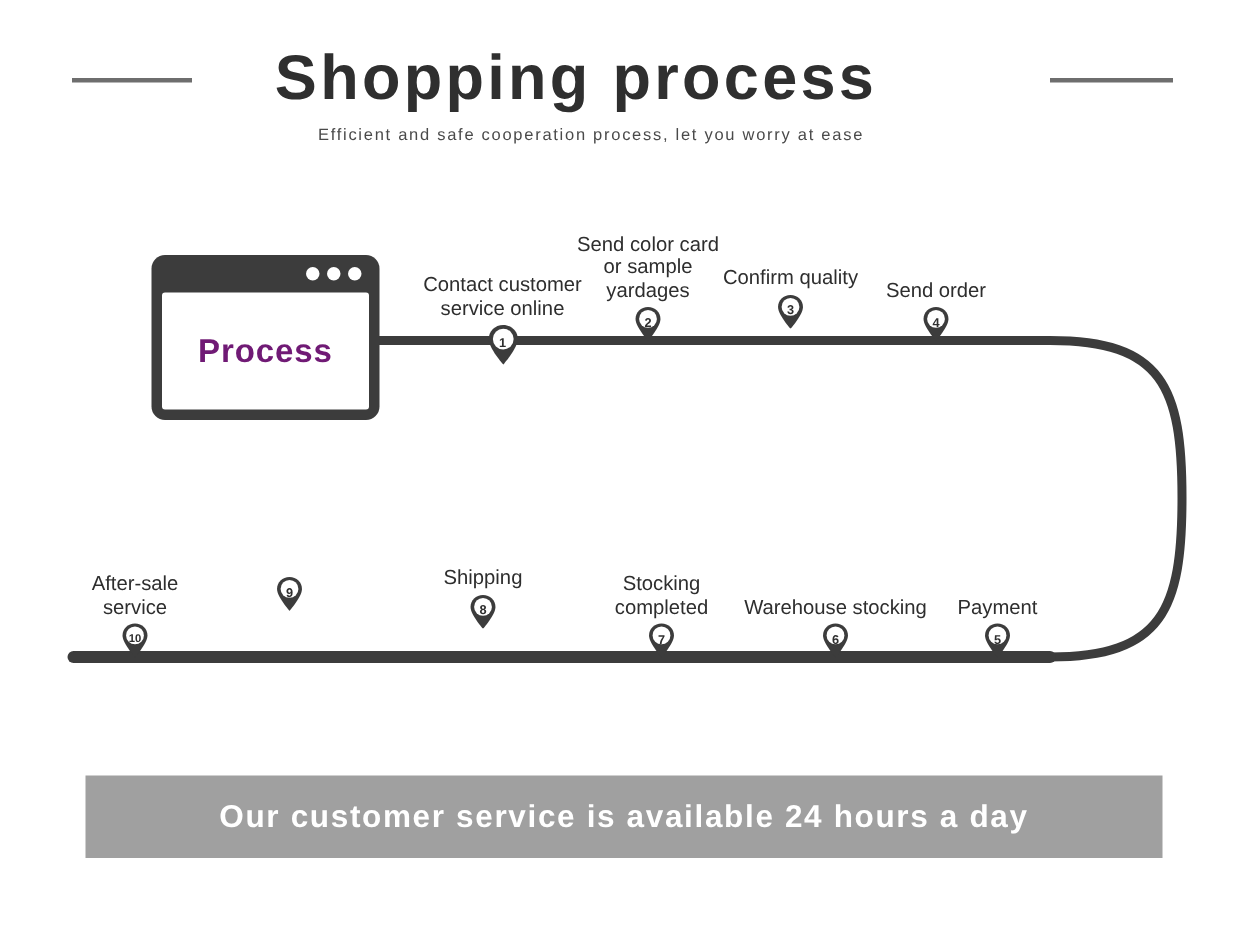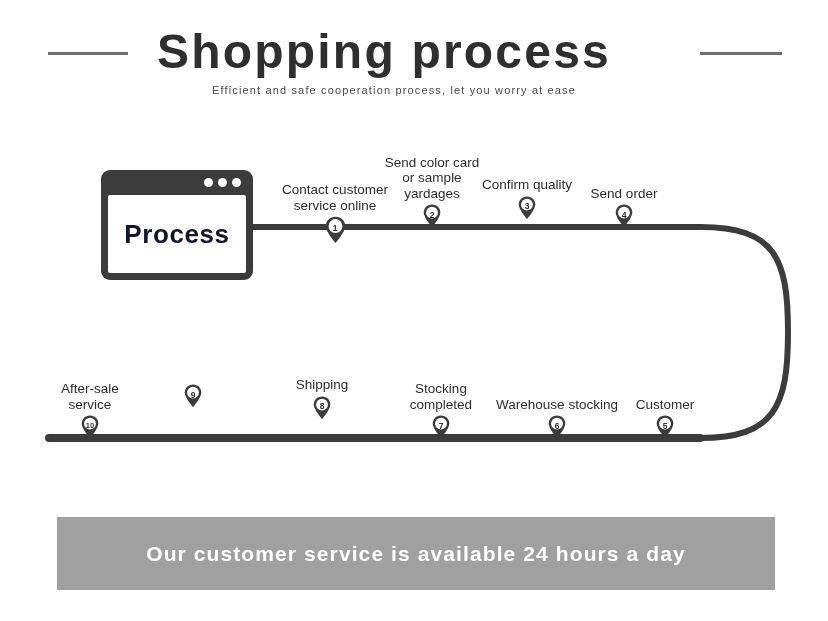--- a/index.html
+++ b/index.html
@@ -32,21 +32,21 @@
   }
   #title-rule-left  { left: 48px;  width: 80px; }
   #title-rule-right { left: 700px; width: 82px; }
 
   #page-title {
     position: absolute;
     left: 0;
     top: 26px;
     width: 768px;
     text-align: center;
-    font-size: 48px;
+    font-size: 42px;
     font-weight: bold;
     letter-spacing: 2.2px;
     color: #2f2f2f;
     font-family: "Liberation Sans", sans-serif;
     line-height: 52px;
     white-space: nowrap;
   }
   #page-subtitle {
     position: absolute;
     left: 0;
@@ -107,24 +107,24 @@
     top: 25px;
     width: 138px;
     height: 78px;
     background: #ffffff;
     border-radius: 2px;
     display: flex;
     align-items: center;
     justify-content: center;
   }
   #process-label {
-    font-size: 26px;
+    font-size: 22px;
     font-weight: bold;
     letter-spacing: 0.6px;
-    color: #0f172a;
+    color: #701a75;
     white-space: nowrap;
   }
 
   
   .step {
     position: absolute;
     width: 190px;
     margin-left: -95px;
     text-align: center;
   }
@@ -155,21 +155,21 @@
   
   .step.top .step-label { margin-bottom: 0px; }
   .step.bottom .step-label { margin-bottom: 0px; }
 
   
   #footer-banner {
     position: absolute;
     left: 57px;
     top: 517px;
     width: 718px;
-    height: 73px;
+    height: 55px;
     background: #a0a0a0;
     display: flex;
     align-items: center;
     justify-content: center;
   }
   #footer-banner-text {
     color: #ffffff;
     font-size: 21px;
     font-weight: bold;
     letter-spacing: 1.1px;
@@ -299,21 +299,21 @@
       <div class="step-label">Warehouse stocking</div>
       <span class="pin" style="width: 18px; height: 23.76px;">
         <svg width="18" height="23.76" viewBox="0 0 24 32">
           <path d="M12 0.8 C5.6 0.8 0.8 5.6 0.8 11.6 C0.8 18.6 12 31.2 12 31.2 C12 31.2 23.2 18.6 23.2 11.6 C23.2 5.6 18.4 0.8 12 0.8 Z" fill="#3c3c3c"></path>
           <circle cx="12" cy="11.6" r="8" fill="#ffffff"></circle>
         </svg>
         <span class="pin-num" style="top: 5.4px; font-size: 8.5px;">6</span>
       </span>
     </div>
     <div class="step bottom" style="left: 665px; top: 396.74px;">
-      <div class="step-label">Customer</div>
+      <div class="step-label">Payment</div>
       <span class="pin" style="width: 18px; height: 23.76px;">
         <svg width="18" height="23.76" viewBox="0 0 24 32">
           <path d="M12 0.8 C5.6 0.8 0.8 5.6 0.8 11.6 C0.8 18.6 12 31.2 12 31.2 C12 31.2 23.2 18.6 23.2 11.6 C23.2 5.6 18.4 0.8 12 0.8 Z" fill="#3c3c3c"></path>
           <circle cx="12" cy="11.6" r="8" fill="#ffffff"></circle>
         </svg>
         <span class="pin-num" style="top: 5.4px; font-size: 8.5px;">5</span>
       </span>
     </div>
   </div>
 

